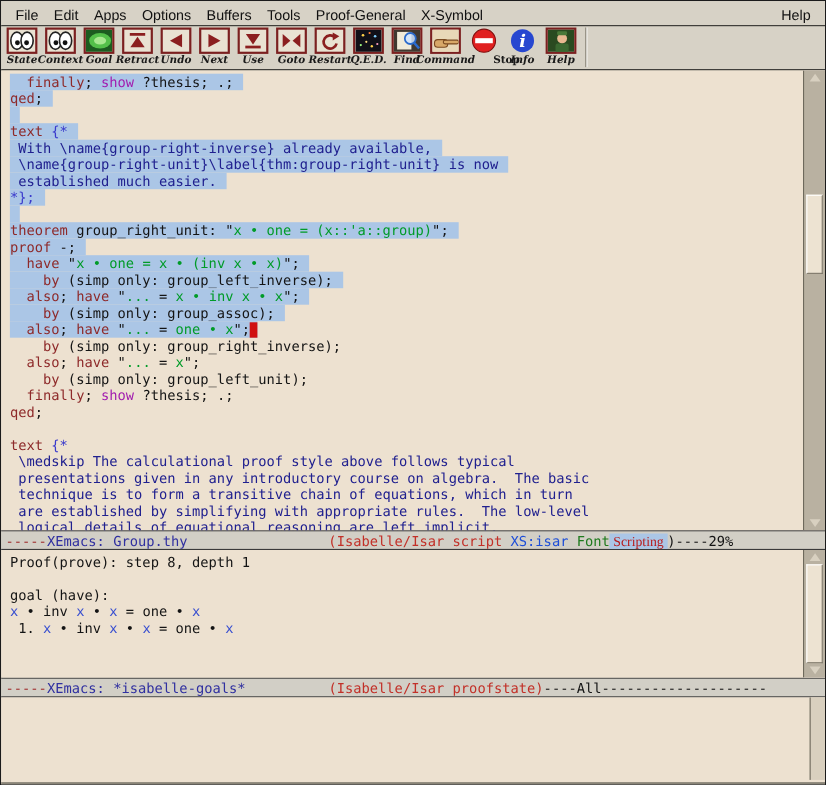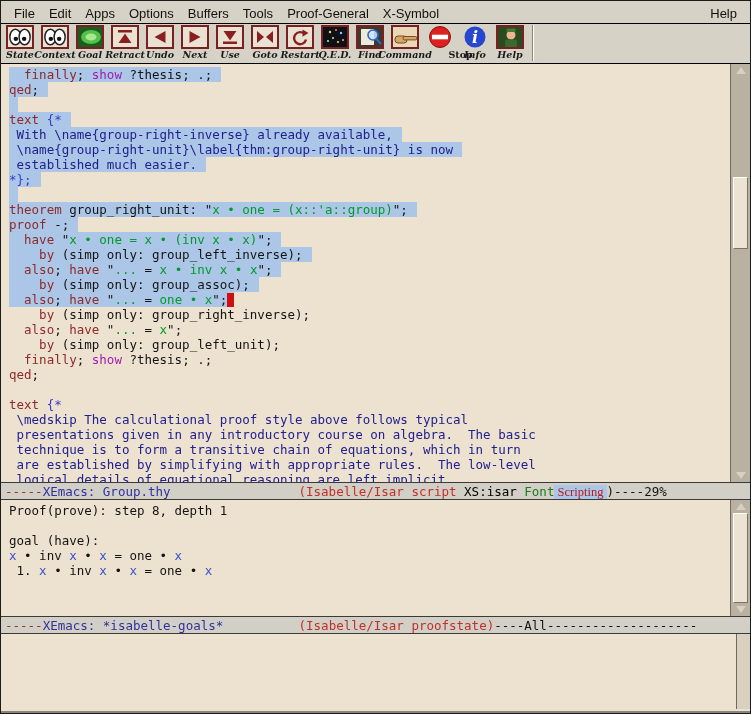--- a/index.html
+++ b/index.html
@@ -67,21 +67,21 @@
   .sb-tri.down{border-top:7px solid #d8d0c0;}
   .sb-thumb{position:absolute;left:2px;right:2px;background:#EDE3D2;
     border-top:1px solid #fff;border-left:1px solid #fff;
     border-right:1px solid #7a7466;border-bottom:1px solid #7a7466;}
   
   .modeline{height:18px;background:#D2CFC6;border-top:1px solid #3a3a3a;border-bottom:1px solid #3a3a3a;
     padding:1px 0 0 4px;overflow:hidden;flex:0 0 auto;}
   .ml-dash{color:#A03030;}
   .ml-name{color:#3030A0;}
   .ml-red{color:#C23028;}
-  .ml-green{color:#000000;text-align:right;}
+  .ml-green{color:#1d4ed8;text-align:right;}
   .ml-dgreen{color:#1E7A1E;}
   .ml-hl{background:#ABC6E6;color:#b91c1c;font-family:Liberation Serif, serif;}
   .ml-plain{color:#141414;}
   
   .minibuffer{flex:1;background:#EDE1D0;position:relative;border-bottom:2px solid #8a8578;}
   .mini-sb{position:absolute;top:0;right:0;bottom:2px;width:14px;background:#D9D0BF;
     border-left:1px solid #6e695c;}
 </style>
 </head>
 <body>

